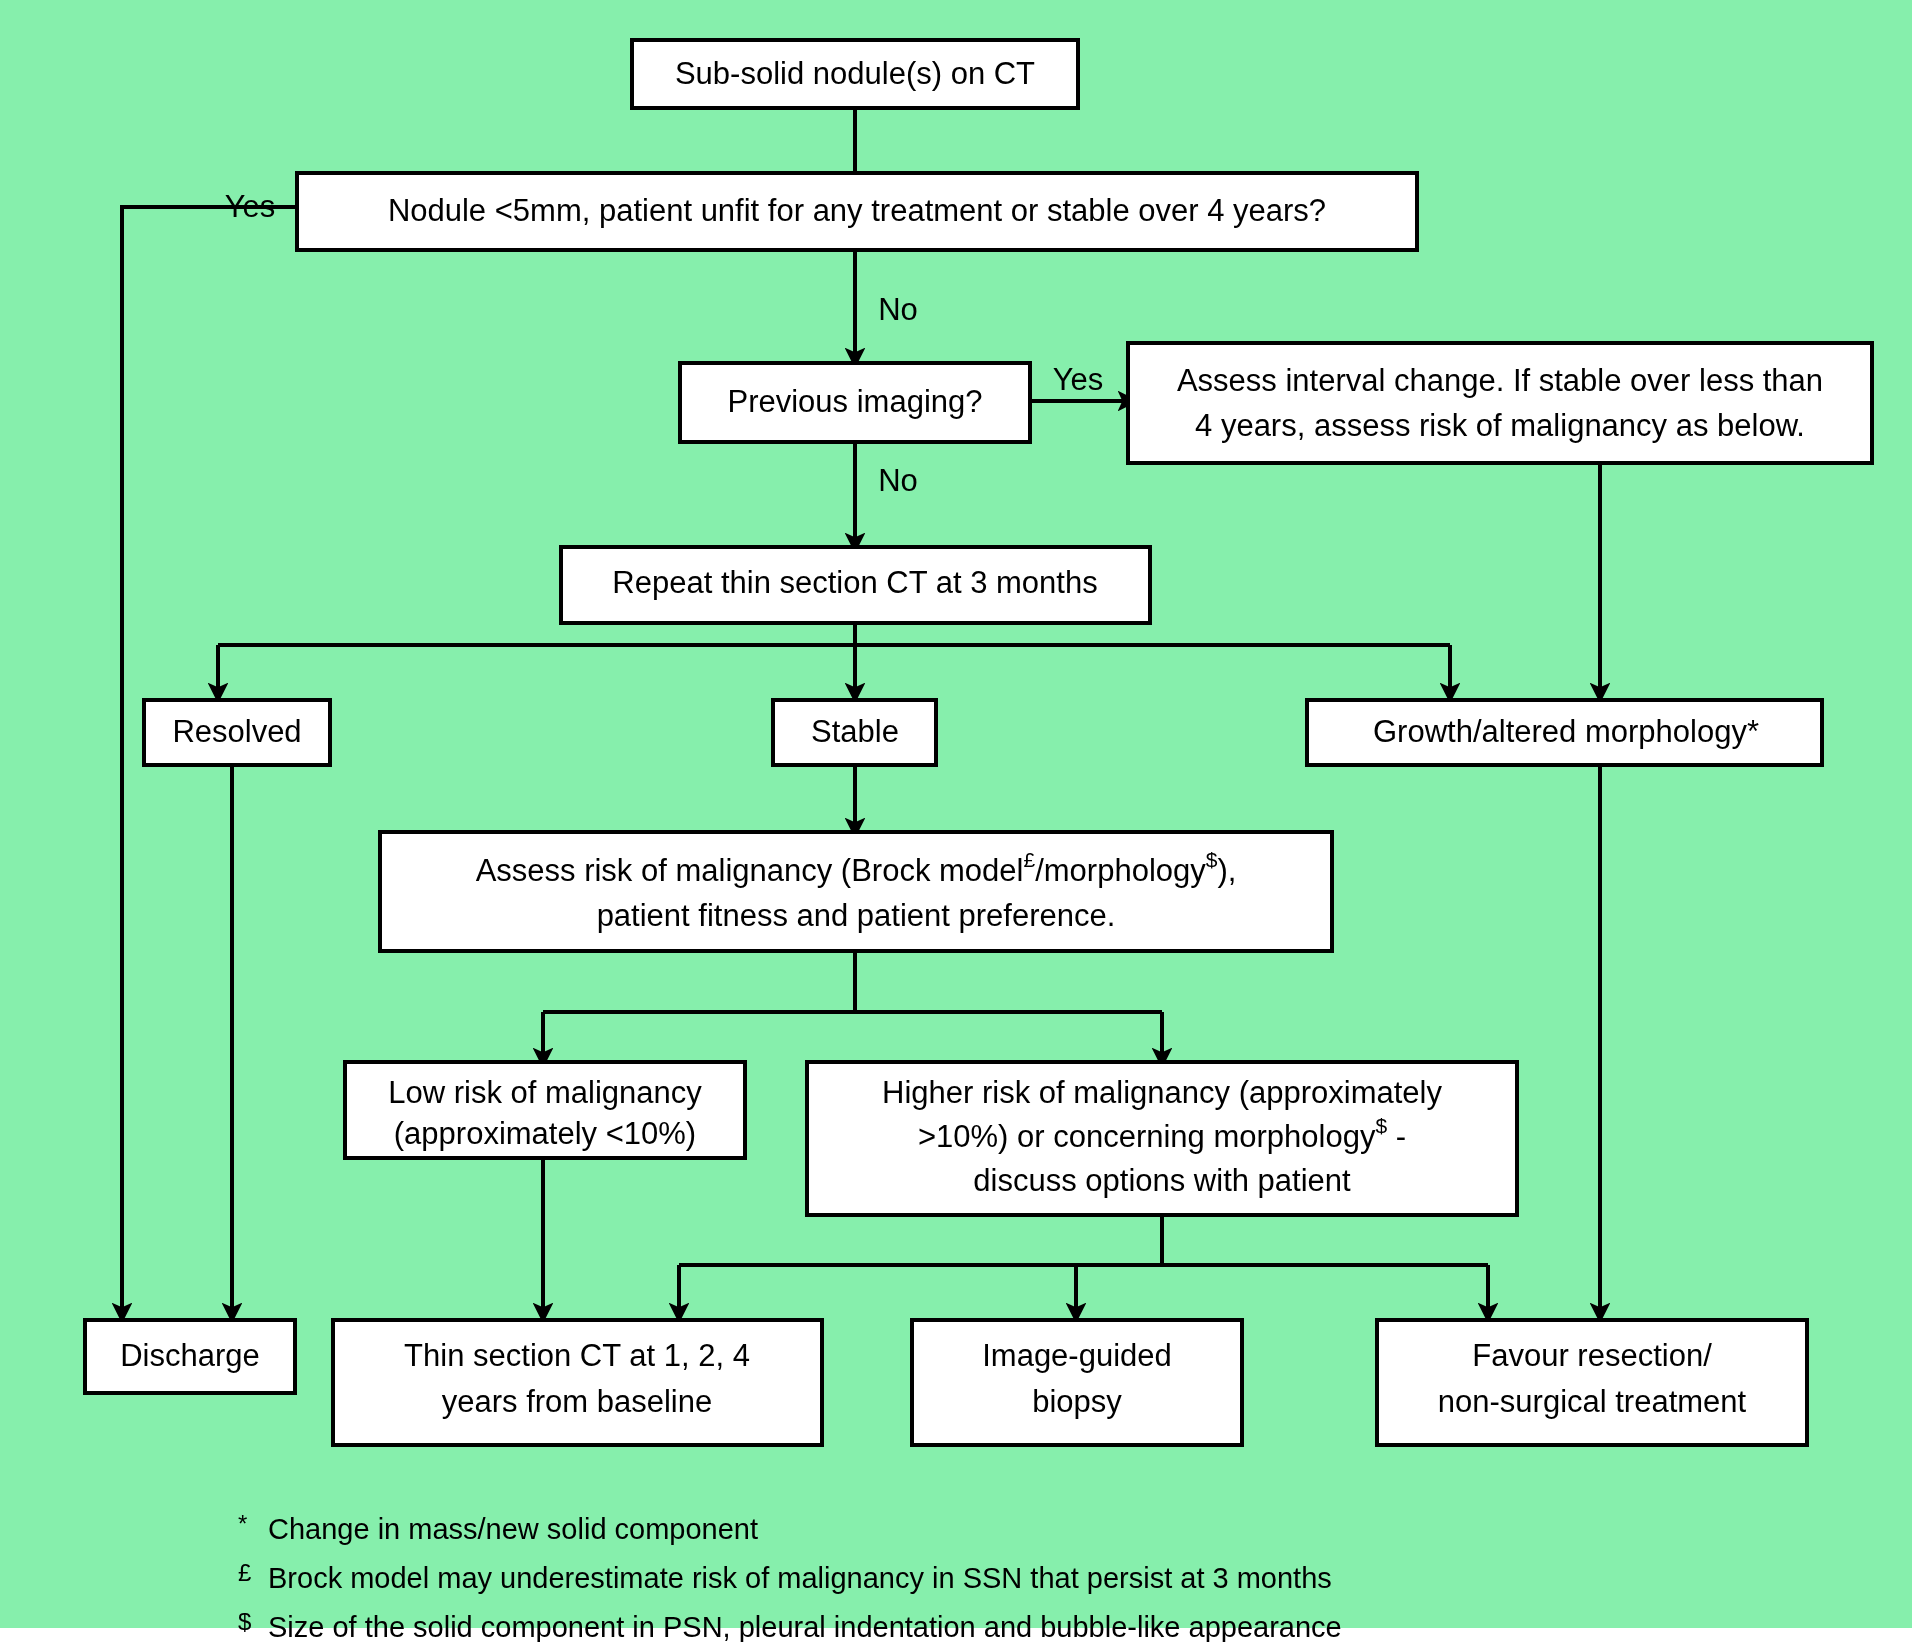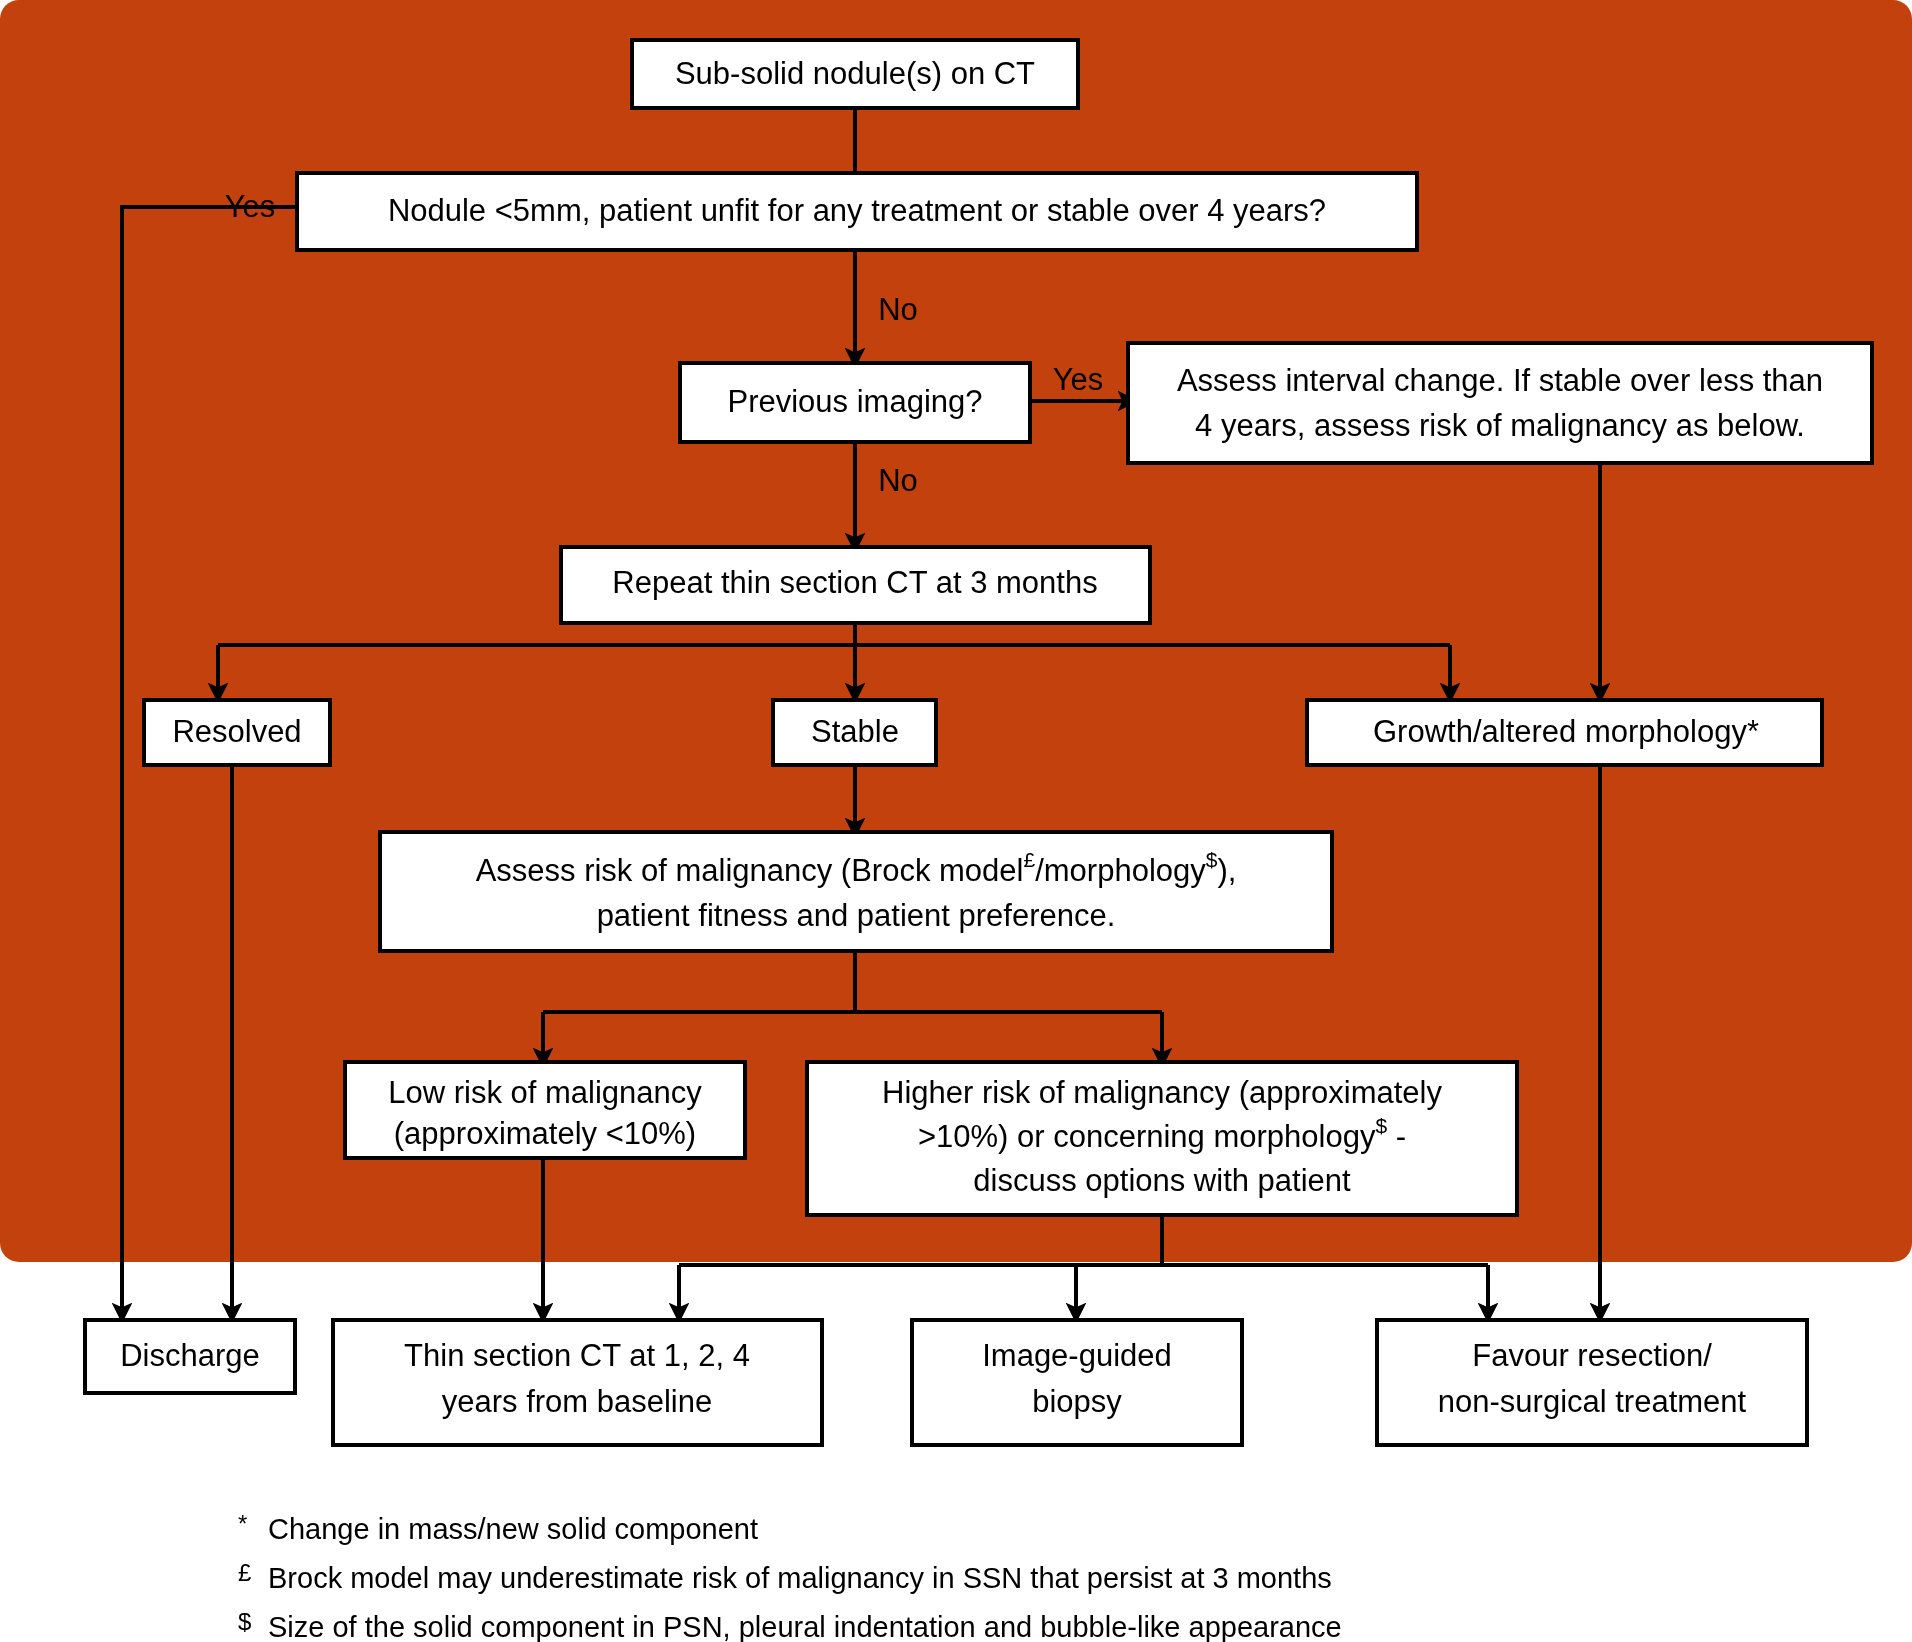--- a/index.html
+++ b/index.html
@@ -9,23 +9,22 @@
   }
   body {
     font-family: "Liberation Sans", sans-serif;
     width: 1912px;
     height: 1642px;
     overflow: hidden;
   }
   #flowchart-root {
     position: relative;
     width: 1912px;
-    height: 1262px;
-    background: #c2410c;
-    border-radius: 19px;
+    height: 1628px;
+    background: #86efac;
   }
   svg.chart-svg {
     display: block;
     width: 1912px;
     height: 1642px;
   }
   .node-rect {
     fill: #ffffff;
     stroke: #000000;
     stroke-width: 4;

